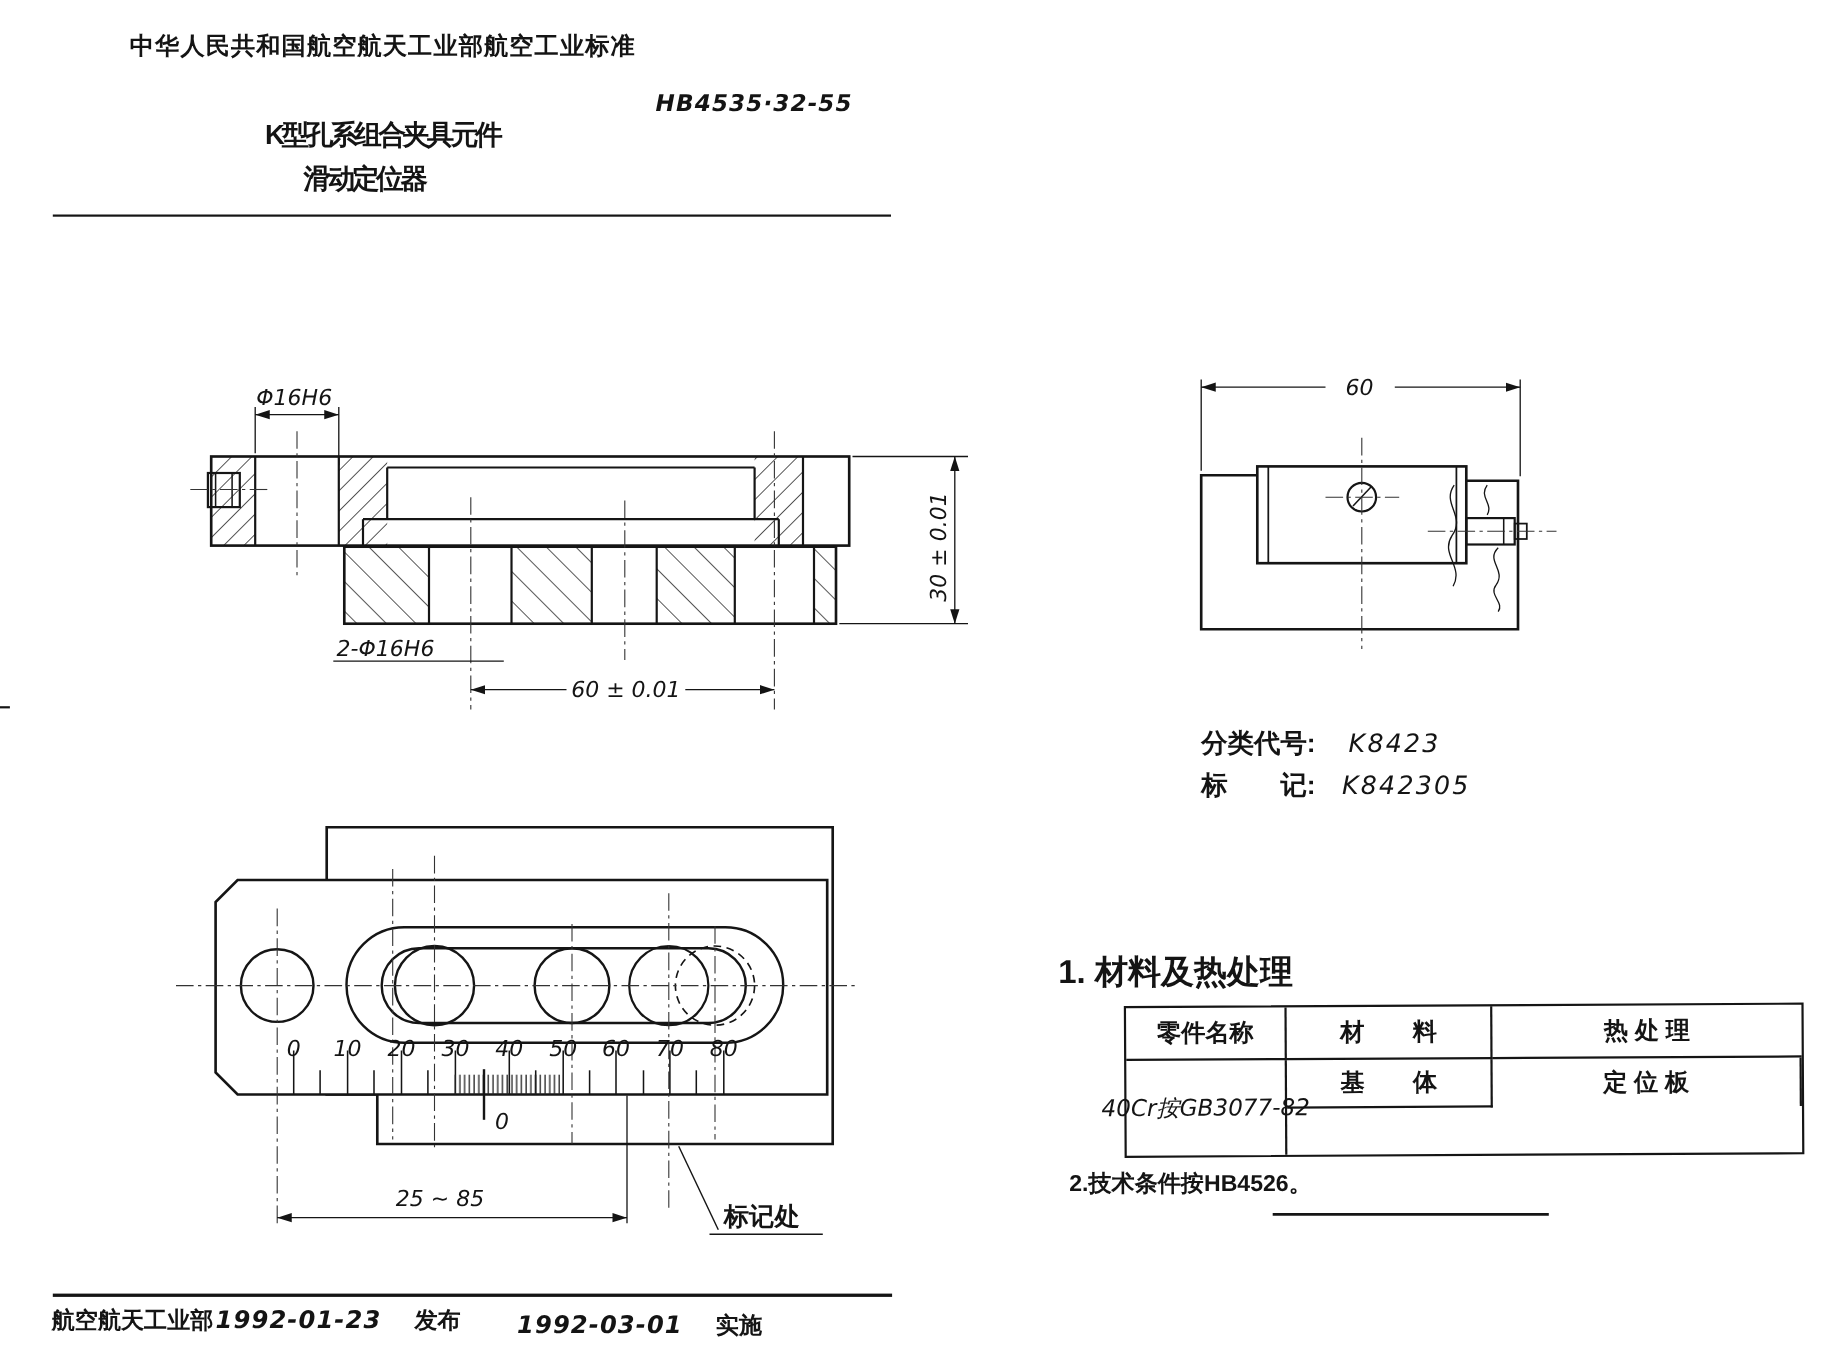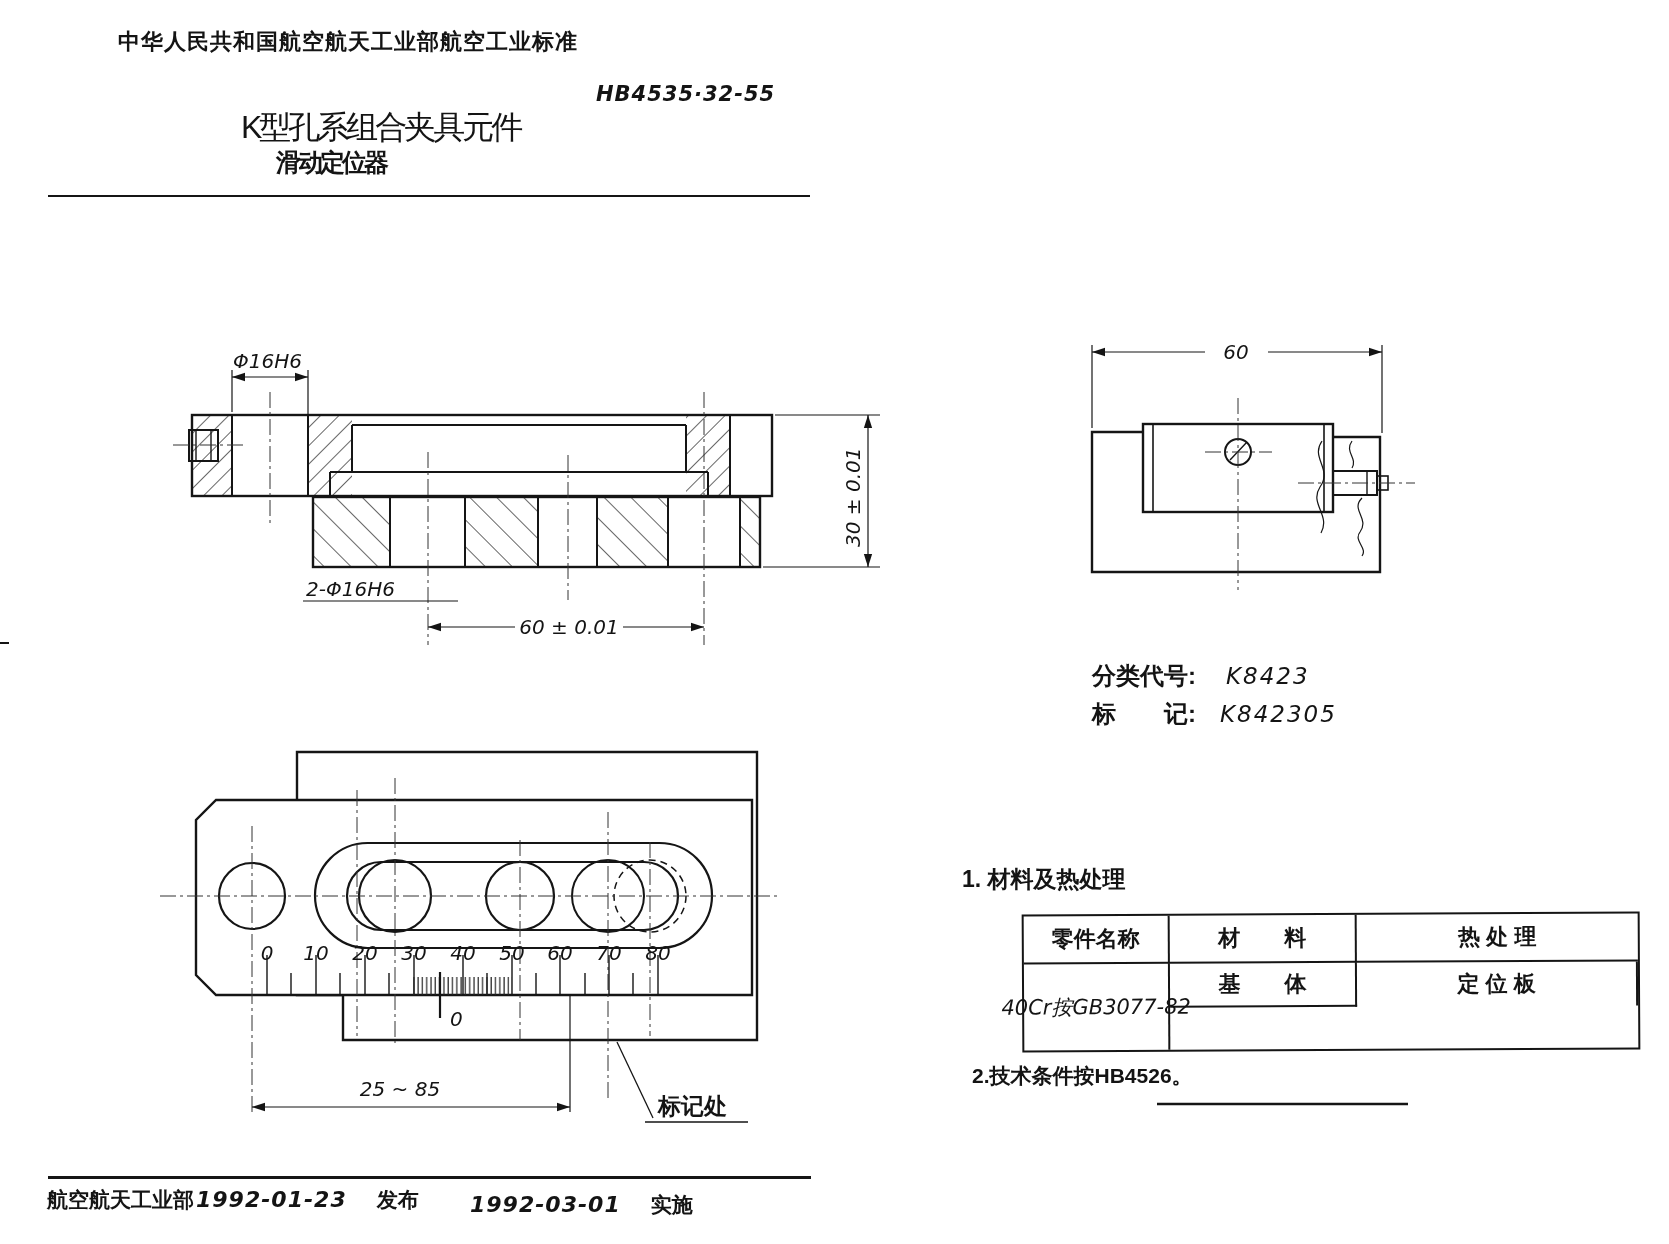--- a/index.html
+++ b/index.html
@@ -2,29 +2,29 @@
 <html><head>
 <meta charset="utf-8">
 <style>
   html,body{margin:0;padding:0;}
   body{width:1669px;height:1244px;background:#ffffff;position:relative;overflow:hidden;
        font-family:"Liberation Sans",sans-serif;color:#141414;}
   .abs{position:absolute;white-space:nowrap;}
   .hw{font-family:"DejaVu Sans",sans-serif;font-style:italic;}
   .hdr{left:118px;top:27px;font-size:22px;font-weight:700;letter-spacing:1px;}
   .stdno{left:596px;top:82px;font-size:21px;letter-spacing:1px;font-weight:600;}
-  .t1{left:241px;top:106px;font-size:32px;font-weight:400;letter-spacing:-3px;}
+  .t1{left:241px;top:106px;font-size:25px;font-weight:700;letter-spacing:-3px;}
   .t2{left:276px;top:146px;font-size:25px;font-weight:600;letter-spacing:-3px;text-align:right;}
   .rule1{left:48px;top:195px;width:762px;height:0;border-top:2.5px solid #151515;}
   .cls{font-size:24px;font-weight:600;}
   .cls .val{font-family:"DejaVu Sans",sans-serif;font-style:italic;font-weight:500;
             font-size:23px;letter-spacing:2px;text-align:center;}
   .l1{left:1092px;top:660px;} .l1 .val{margin-left:30px;}
   .l2{left:1092px;top:698px;} .l2 .val{margin-left:24px;}
-  .secttl{left:962px;top:864px;font-size:23px;font-weight:600;}
+  .secttl{left:962px;top:864px;font-size:30px;font-weight:600;}
   .mat-table{left:1022px;top:913px;display:grid;
              grid-template-columns:146px 187px 281px;
              grid-template-rows:48px 44px 42px;
              border:2.2px solid #151515;transform:rotate(-0.3deg);}
   .mc{display:flex;align-items:center;justify-content:center;font-size:22px;font-weight:600;}
   .bR{border-right:2px solid #151515;} .bB{border-bottom:2px solid #151515;}
   .span2{grid-row:2/4;}
   .mval{font-family:"DejaVu Sans",sans-serif;font-style:italic;font-weight:500;font-size:21px;}
   .note2{left:972px;top:1062px;font-size:21px;font-weight:600;text-align:right;}
   .frule{left:48px;top:1176px;width:763px;height:0;border-top:3px solid #151515;}

